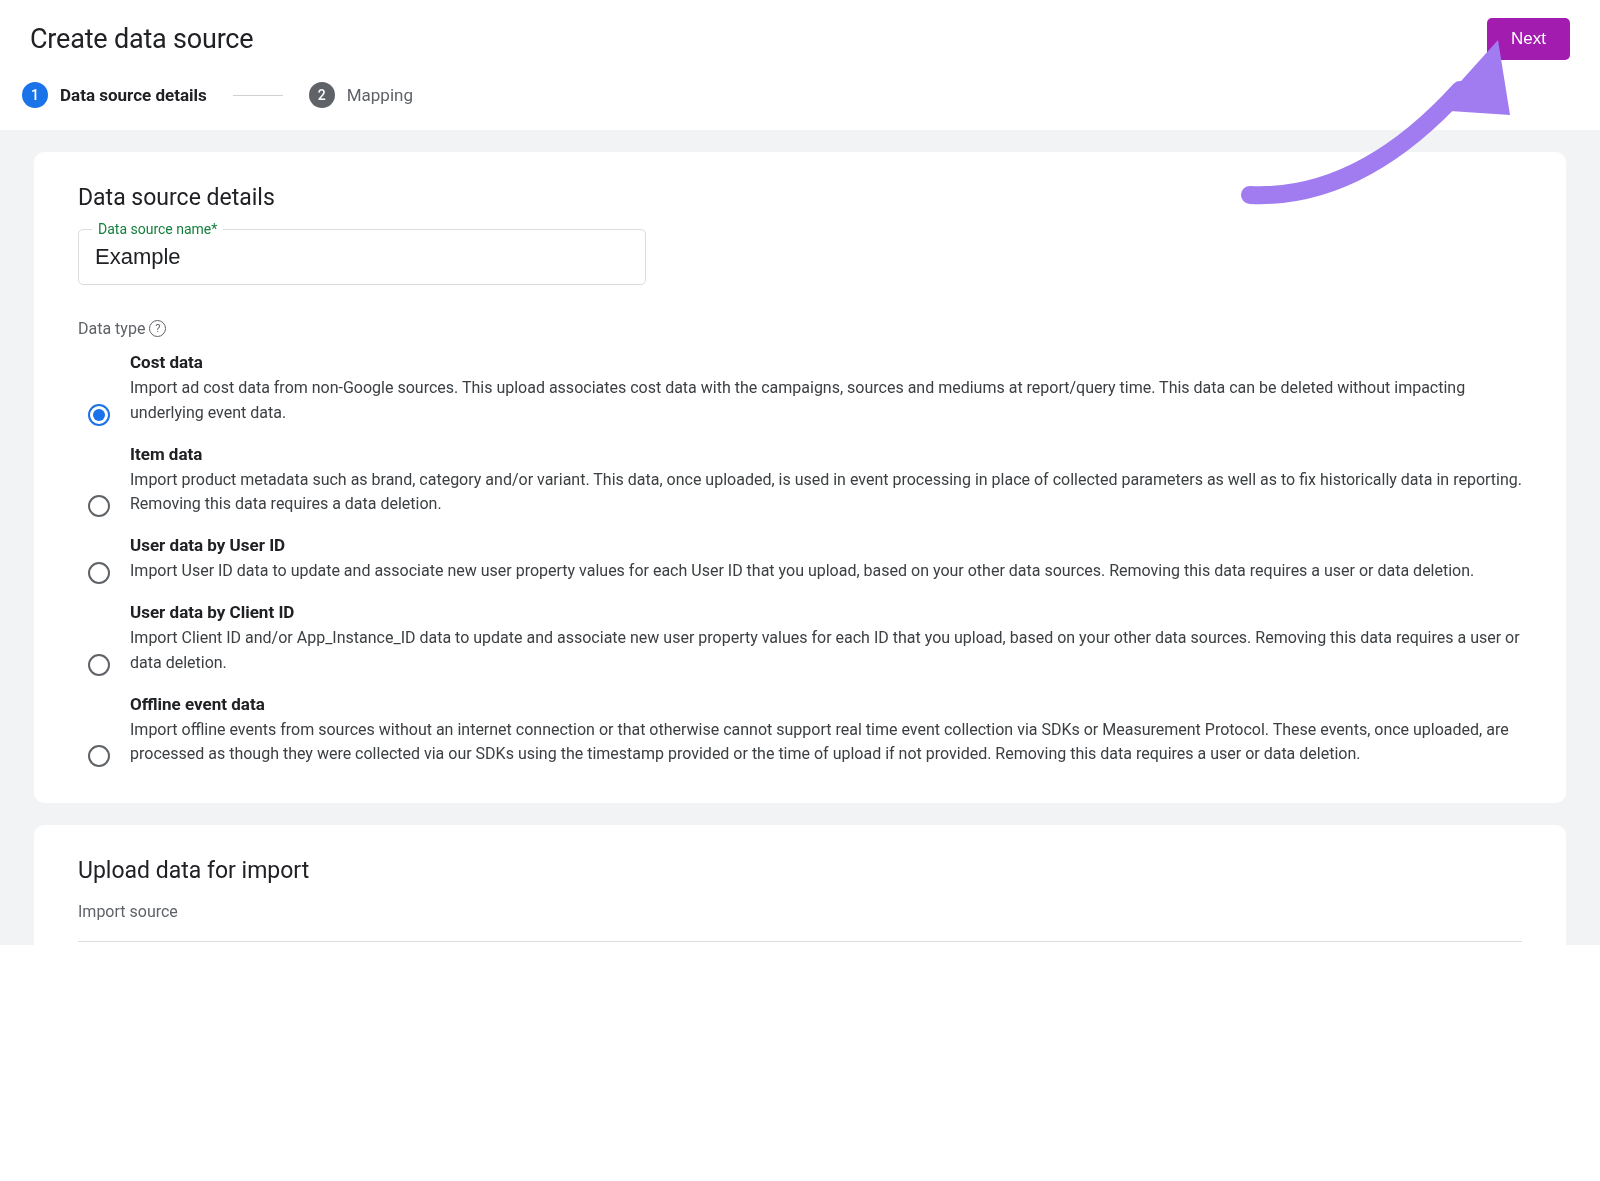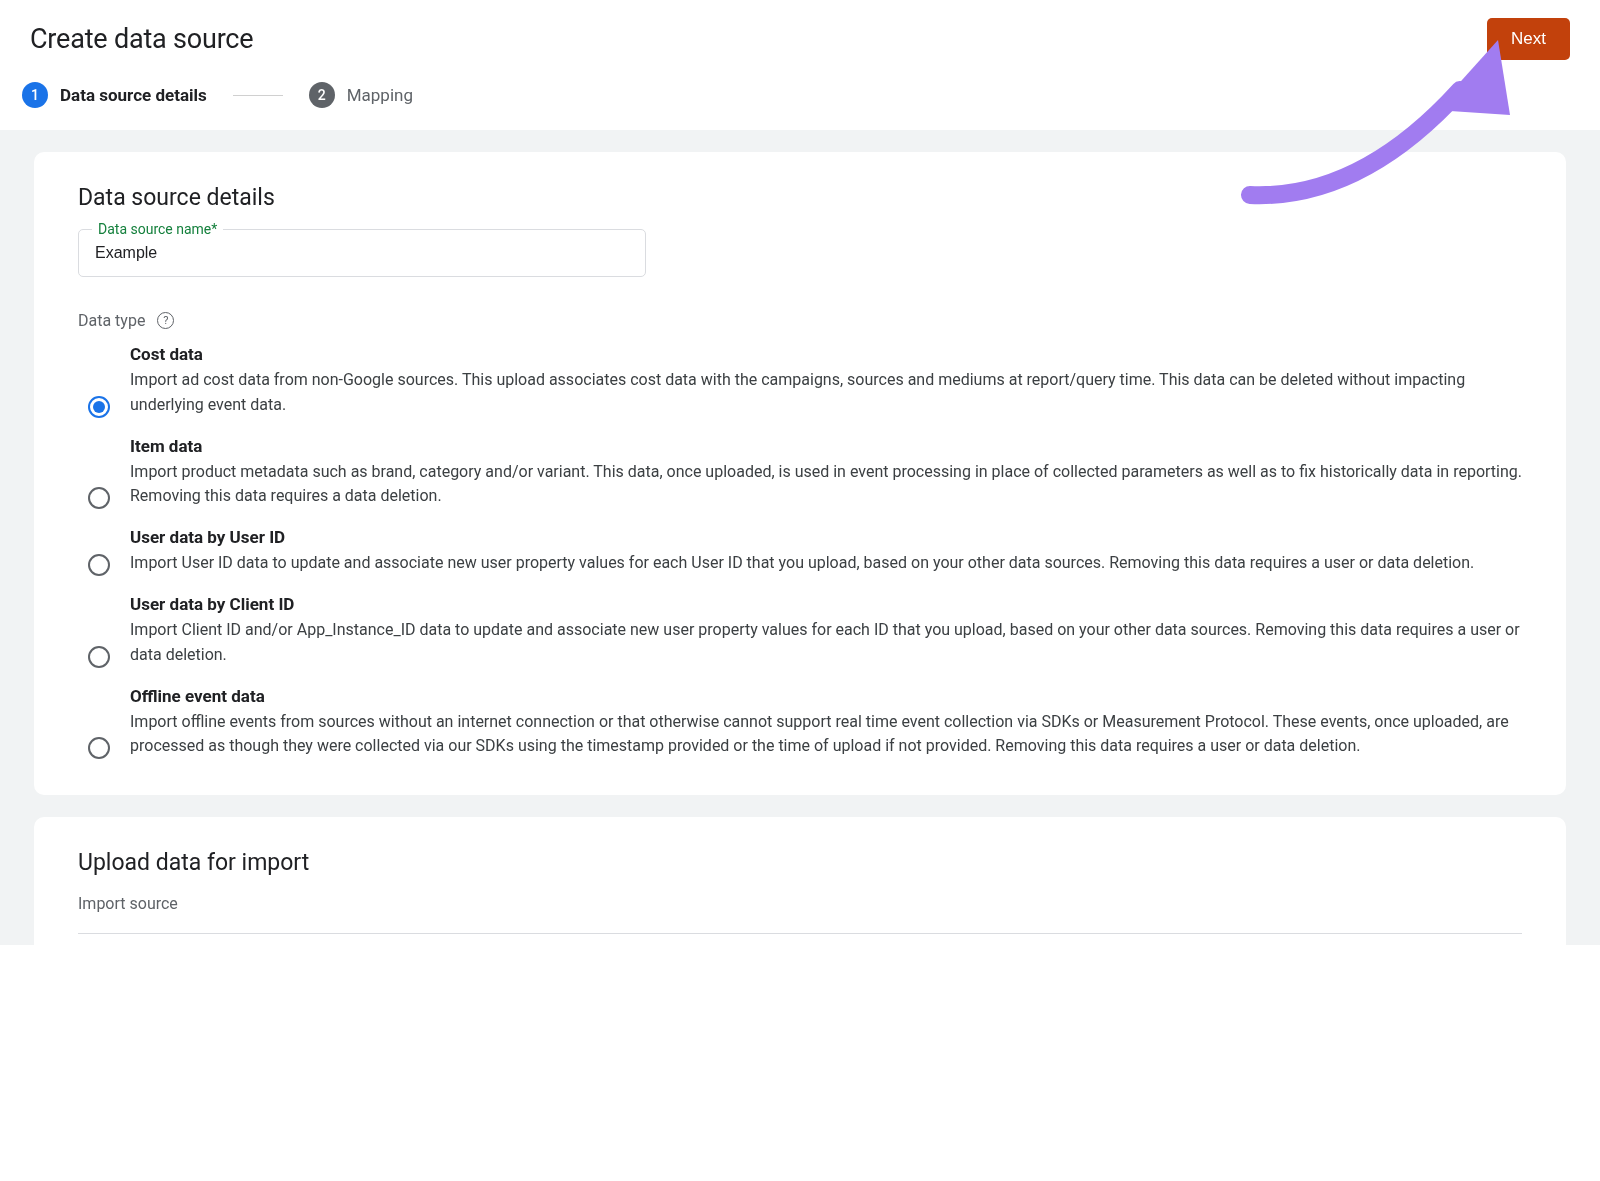--- a/index.html
+++ b/index.html
@@ -1,41 +1,41 @@
 <!DOCTYPE html>
 <html><head>
 <meta charset="utf-8">
 <style>
 * { box-sizing: border-box; margin: 0; padding: 0; }
 body { font-family: Roboto, 'Helvetica Neue', Arial, sans-serif; background: #fff; color: #202124; }
 .page { width: 1600px; height: 945px; background: #fff; position: relative; }
 
 .header { display: flex; align-items: center; justify-content: space-between; padding: 18px 30px 10px 30px; }
 .header-title { font-size: 27px; color: #202124; font-weight: 400; letter-spacing: -0.2px; }
-.next-btn { background: #c2410c; color: #fff; border: none; border-radius: 5px; padding: 11px 24px; font-size: 17px; font-weight: 500; cursor: pointer; }
+.next-btn { background: #a21caf; color: #fff; border: none; border-radius: 5px; padding: 11px 24px; font-size: 17px; font-weight: 500; cursor: pointer; }
 
 .stepper { display: flex; align-items: center; padding: 12px 22px 22px 22px; gap: 0; }
 .step { display: flex; align-items: center; gap: 12px; }
 .step-badge { width: 26px; height: 26px; border-radius: 50%; display: flex; align-items: center; justify-content: center; font-size: 14px; color: #fff; font-weight: 500; }
 .step-badge.active { background: #1a73e8; }
 .step-badge.inactive { background: #5f6368; }
 .step-label { font-size: 17px; }
 .step-label.active { font-weight: 700; color: #202124; }
 .step-label.inactive { color: #5f6368; font-weight: 400; }
 .step-line { width: 50px; height: 1px; background: #d0d0d0; margin: 0 26px; }
 
 .body-area { background: #f1f3f4; padding: 22px 34px; }
 .card { background: #fff; border-radius: 10px; padding: 32px 44px 36px 44px; margin-bottom: 22px; }
 .card-title { font-size: 23px; font-weight: 400; color: #202124; margin-bottom: 18px; }
 
 .field-wrap { position: relative; width: 568px; margin-bottom: 34px; }
 .field-label { position: absolute; top: -8px; left: 14px; background: #fff; padding: 0 6px; font-size: 14px; color: #15803d; }
-.field-input { width: 100%; border: 1px solid #dadce0; border-radius: 5px; padding: 14px 16px; font-size: 16px; color: #202124; outline: none; }
+.field-input { width: 100%; border: 1px solid #dadce0; border-radius: 5px; padding: 14px 16px; font-size: 22px; color: #202124; outline: none; }
 
-.section-label { font-size: 16px; color: #5f6368; margin-bottom: 14px; display: flex; align-items: center; gap: 12px; }
+.section-label { font-size: 16px; color: #5f6368; margin-bottom: 14px; display: flex; align-items: center; gap: 4px; }
 .help-icon { width: 17px; height: 17px; border: 1.5px solid #5f6368; border-radius: 50%; display: inline-flex; align-items: center; justify-content: center; font-size: 11px; color: #5f6368; }
 
 .radio-list { display: flex; flex-direction: column; gap: 18px; margin-left: 10px; }
 .radio-row { display: flex; align-items: flex-end; gap: 20px; }
 .radio { width: 22px; height: 22px; border: 2px solid #5f6368; border-radius: 50%; flex-shrink: 0; margin-top: 1px; cursor: pointer; position: relative; }
 .radio.selected { border-color: #1a73e8; }
 .radio.selected:after { content: ''; position: absolute; width: 12px; height: 12px; background: #1a73e8; border-radius: 50%; top: 50%; left: 50%; transform: translate(-50%, -50%); }
 .radio-content { flex: 1; }
 .radio-title { font-size: 17px; font-weight: 700; color: #202124; margin-bottom: 4px; }
 .radio-desc { font-size: 16px; color: #3c4043; line-height: 1.55; }

